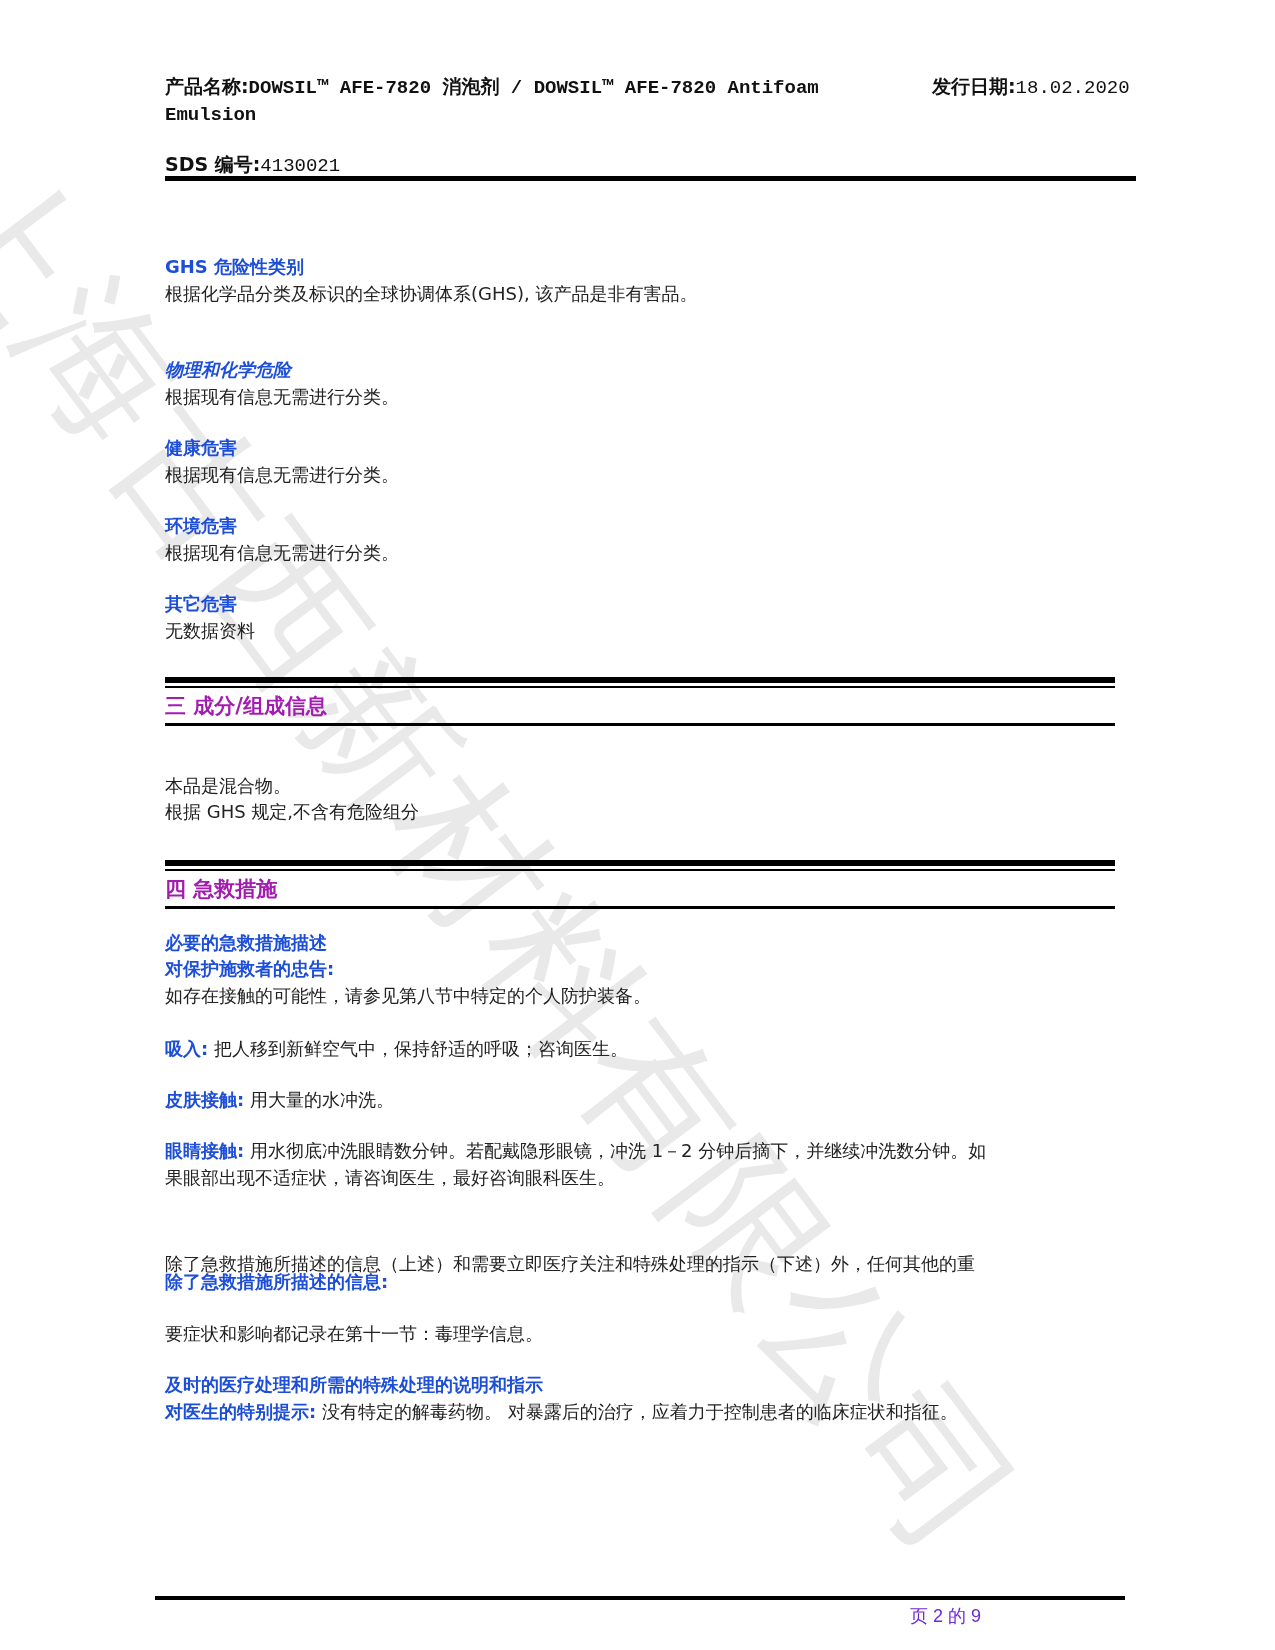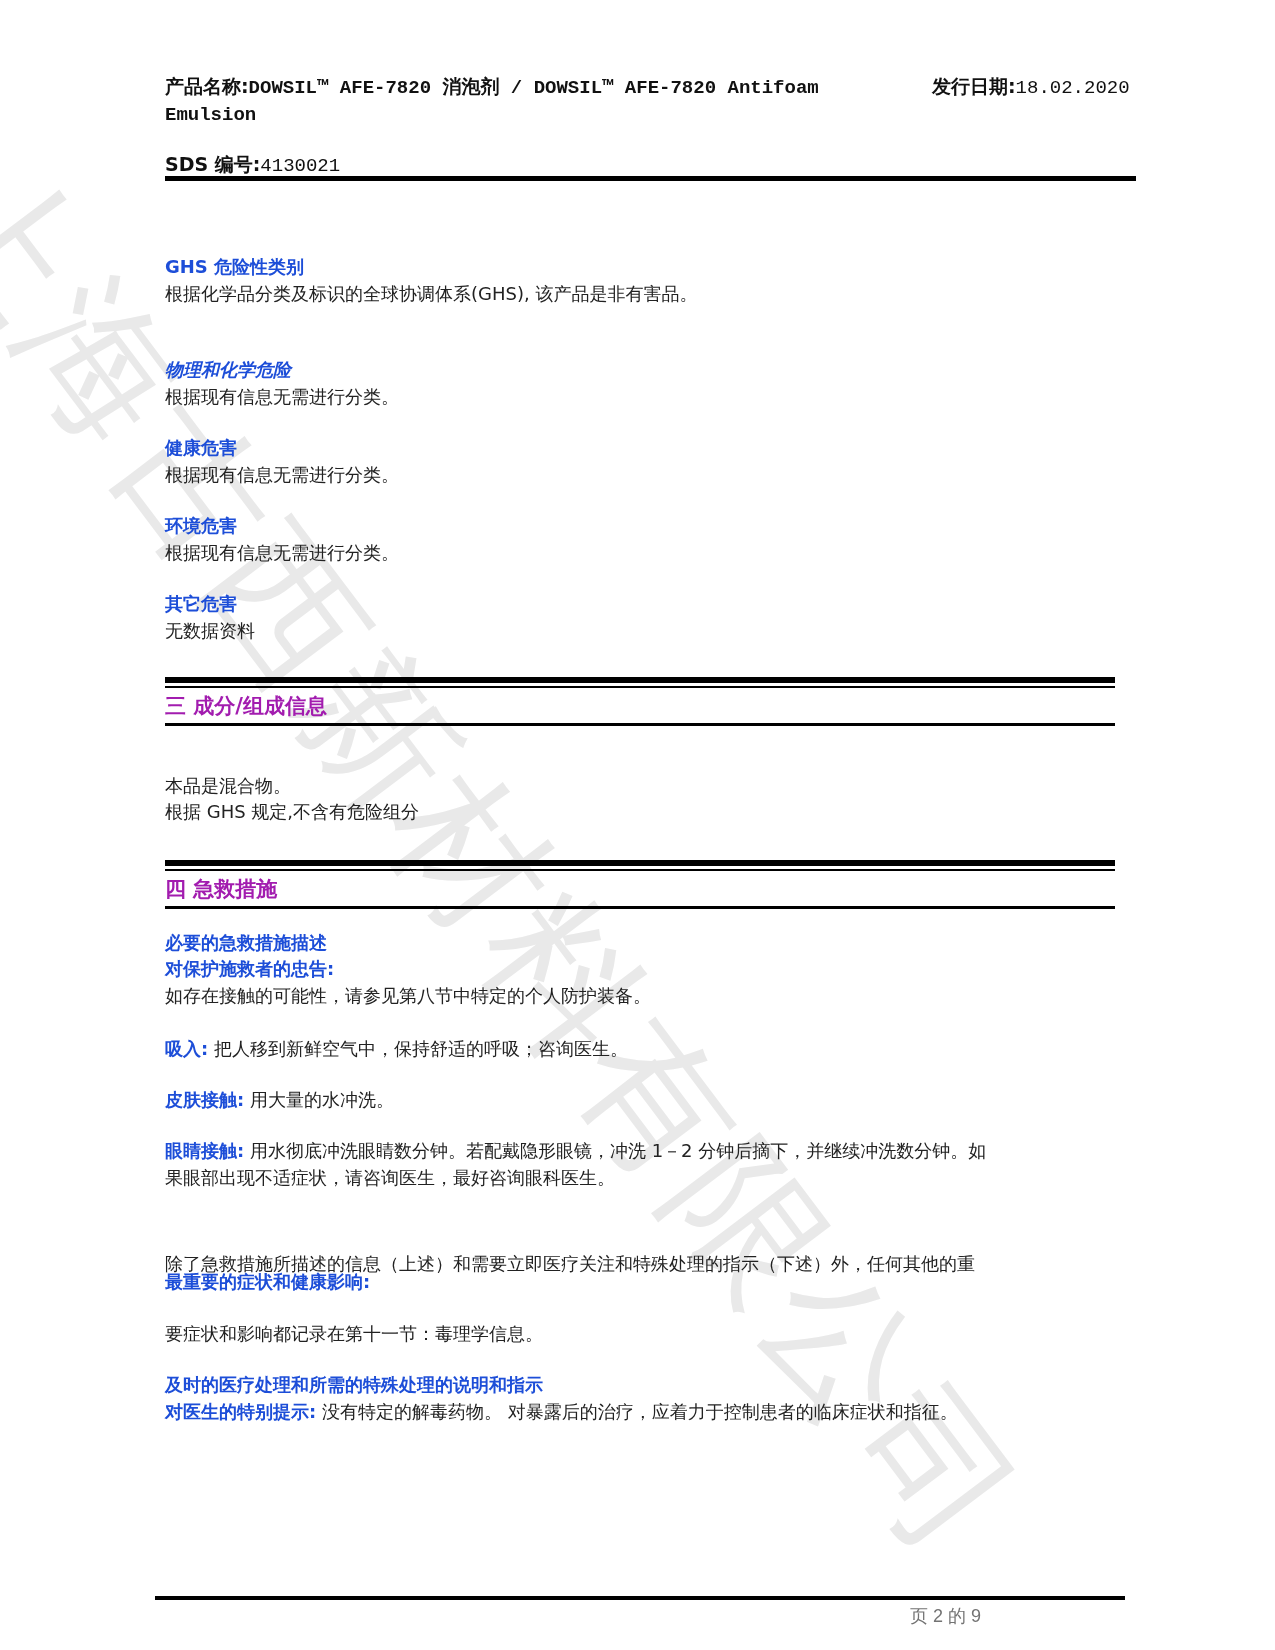--- a/index.html
+++ b/index.html
@@ -10,21 +10,21 @@
   .b { font-weight: bold; font-family: "DejaVu Sans", "Liberation Sans", sans-serif; }
   .mono { font-family: "Liberation Mono", "DejaVu Sans Mono", monospace; }
   .body { font-size: 18px; line-height: 24px; font-family: "DejaVu Sans", "Liberation Sans", sans-serif; color: #222; }
   .sub { font-size: 18px; line-height: 24px; font-weight: bold; font-family: "DejaVu Sans", "Liberation Sans", sans-serif; color: #1d4ed8; }
   .sec-title { font-size: 21px; line-height: 30px; font-weight: bold; font-family: "DejaVu Sans", "Liberation Sans", sans-serif; color: #a21caf; }
   .rule { position: absolute; background: #000; }
   .watermark { position: absolute; left: 40px; top: 120px; transform-origin: 0 0; transform: rotate(53deg);
                font-size: 150px; color: #e9e9e9; font-family: "DejaVu Sans", "Liberation Sans", sans-serif;
                white-space: nowrap; letter-spacing: 4px; z-index: 0; pointer-events: none; }
   .content { position: absolute; left: 0; top: 0; width: 1275px; height: 1196px; z-index: 1; }
-  .page-num { font-size: 18px; font-family: "Liberation Sans", "DejaVu Sans", sans-serif; color: #737373; }
+  .page-num { font-size: 18px; font-family: "Liberation Sans", "DejaVu Sans", sans-serif; color: #6d28d9; }
 </style>
 </head>
 <body>
 
 <div class="watermark">上海古西新材料有限公司</div>
 
 <div class="content">
 
   <div class="abs hdr" style="left:165px; top:74px;">
     <span class="b">产品名称:</span><span class="mono b">DOWSIL™ AFE-7820 消泡剂 / DOWSIL™ AFE-7820 Antifoam</span>
@@ -79,21 +79,21 @@
   <div class="abs body" style="left:165px; top:1088px;">
     <span class="sub">皮肤接触:</span><span> 用大量的水冲洗。</span>
   </div>
 
   <div class="abs body" style="left:165px; top:1139px;">
     <span class="sub">眼睛接触:</span><span> 用水彻底冲洗眼睛数分钟。若配戴隐形眼镜，冲洗 1－2 分钟后摘下，并继续冲洗数分钟。如</span>
   </div>
   <div class="abs body" style="left:165px; top:1166px;">果眼部出现不适症状，请咨询医生，最好咨询眼科医生。</div>
 
 
-  <div class="abs sub" style="left:165px; top:1270px;">最重要的症状和健康影响:</div>
+  <div class="abs sub" style="left:165px; top:1270px;">除了急救措施所描述的信息:</div>
   <div class="abs body" style="left:165px; top:1252px;">除了急救措施所描述的信息（上述）和需要立即医疗关注和特殊处理的指示（下述）外，任何其他的重</div>
   <div class="abs body" style="left:165px; top:1322px;">要症状和影响都记录在第十一节：毒理学信息。</div>
 
   <div class="abs sub" style="left:165px; top:1373px;">及时的医疗处理和所需的特殊处理的说明和指示</div>
   <div class="abs body" style="left:165px; top:1400px;">
     <span class="sub">对医生的特别提示:</span><span> 没有特定的解毒药物。  对暴露后的治疗，应着力于控制患者的临床症状和指征。</span>
   </div>
 
   <div class="rule" style="left:155px; top:1596px; width:970px; height:4px;"></div>
   <div class="abs page-num" style="left:910px; top:1604px;">

